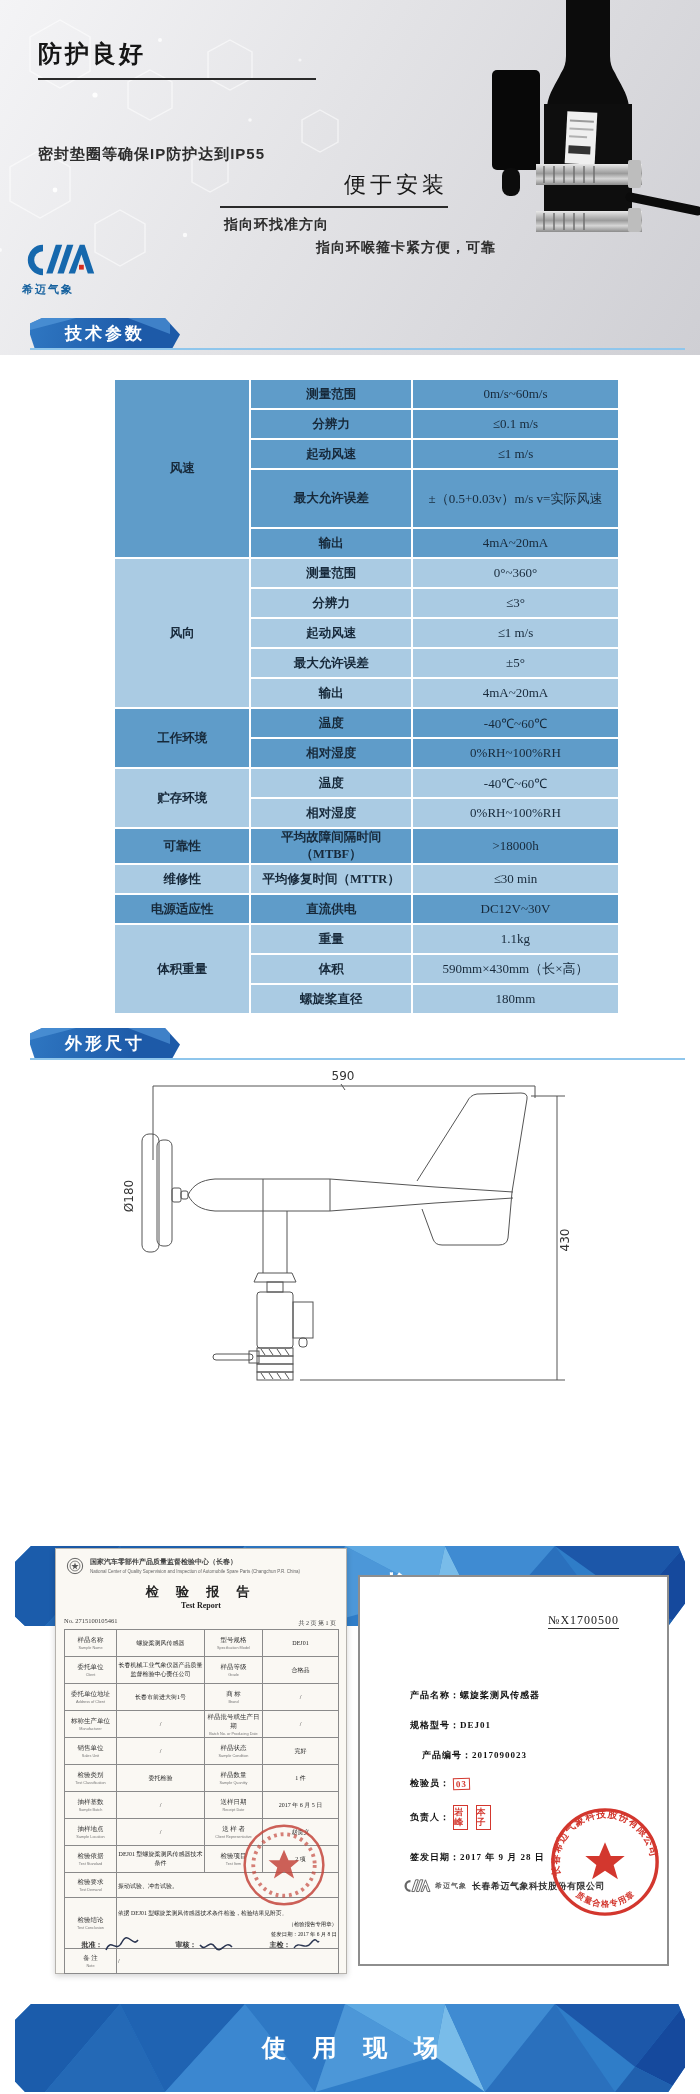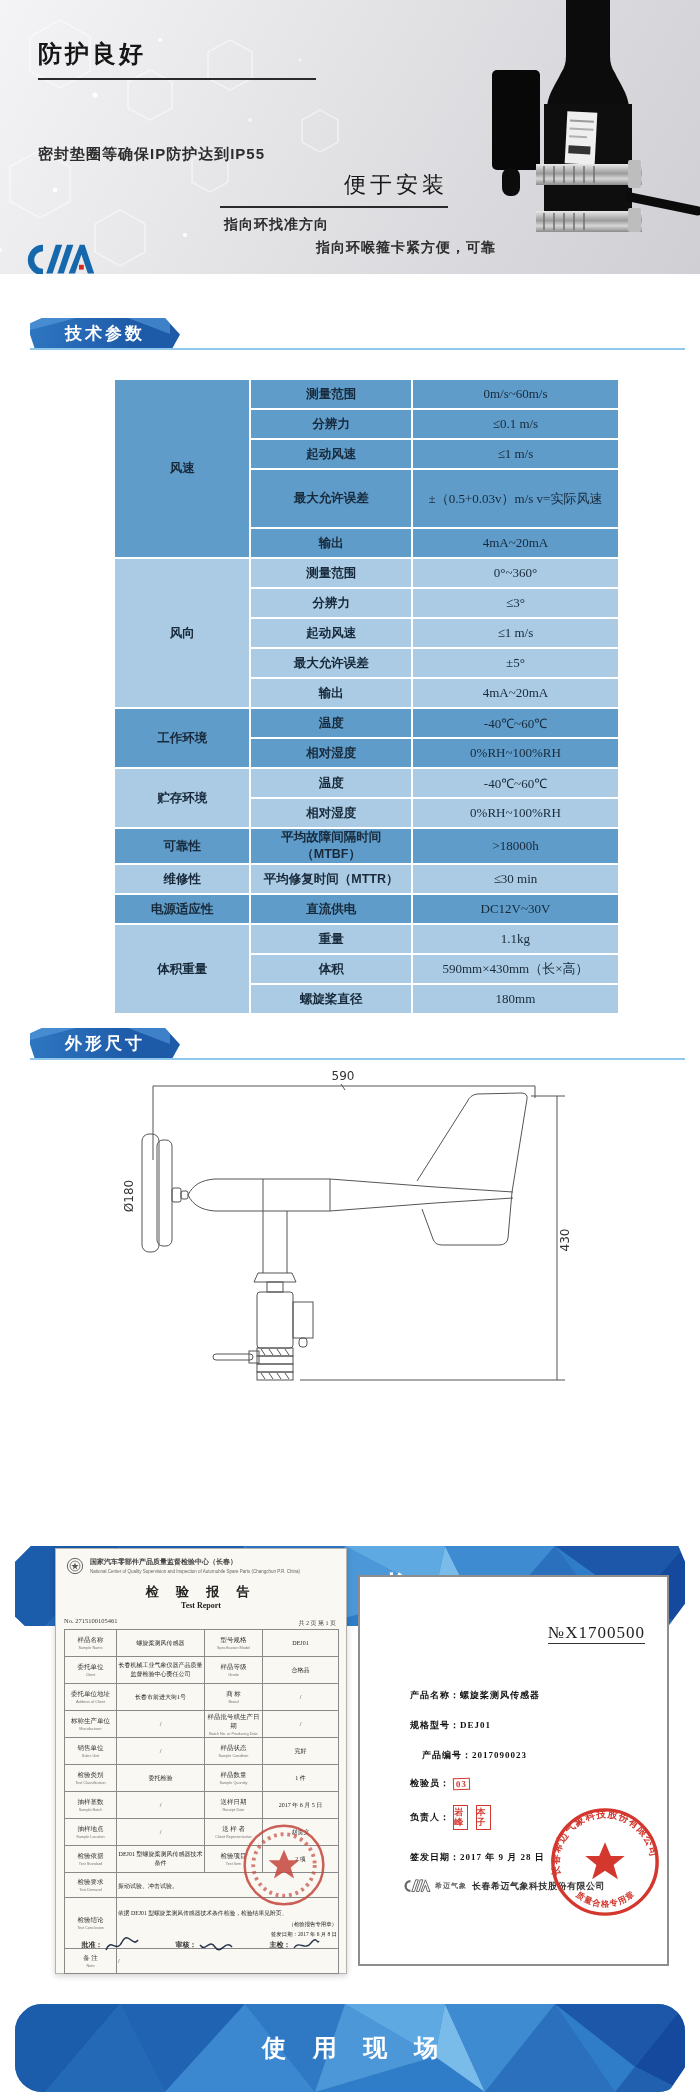--- a/index.html
+++ b/index.html
@@ -1,21 +1,21 @@
 <!DOCTYPE html>
 <html><head>
 <meta charset="utf-8">
 <style>
   html,body{margin:0;padding:0;}
   body{width:700px;height:2094px;position:relative;background:#fff;
        font-family:"Liberation Sans",sans-serif;overflow:hidden;}
   .abs{position:absolute;}
 
   
-  .hero{left:0;top:0;width:700px;height:274px;
+  .hero{left:0;top:0;width:700px;height:355px;
         background:linear-gradient(120deg,#f4f4f6 0%,#e3e3e6 45%,#cfcfd4 100%);overflow:hidden;}
   .hero-h1{left:38px;top:38px;font-size:24px;font-weight:bold;color:#161616;letter-spacing:3px;}
   .hero-ul1{left:38px;top:78px;width:278px;height:2px;background:#2a2a2a;}
   .hero-p{font-size:15px;font-weight:bold;color:#2d2d2d;letter-spacing:1px;}
   .hero-p1{left:38px;top:101px;}
   .hero-p2{left:38px;top:145px;}
   .hero-h2{left:344px;top:170px;font-size:22px;font-weight:normal;color:#161616;letter-spacing:4px;}
   .hero-ul2{left:220px;top:206px;width:228px;height:2px;background:#2a2a2a;}
   .hero-p3{left:224px;top:216px;font-size:14px;}
   .hero-p4{left:281px;top:239px;font-size:14px;margin-left:35px;}
@@ -31,40 +31,40 @@
   .ribbon:before{content:"";position:absolute;left:0;top:0;width:46px;height:12px;
           background:#4e92d6;clip-path:polygon(0 0,100% 0,0 100%);opacity:.8;}
   .ribbon:after{content:"";position:absolute;right:10px;top:0;width:42px;height:16px;
           background:#4e92d6;clip-path:polygon(0 0,100% 0,100% 100%);opacity:.7;}
   .ribbon-line{height:2px;background:#8fc6ec;}
 
   
   .spec{left:113px;top:378px;width:507px;border-collapse:collapse;}
   .spec td{border:2px solid #fff;text-align:center;vertical-align:middle;
            color:#17293a;font-size:12.5px;padding:0 4px;}
-  .spec td.cat,.spec td.lab{font-weight:bold;font-family:Liberation Sans, sans-serif;}
+  .spec td.cat,.spec td.lab{font-weight:bold;font-family:Liberation Serif, serif;}
   .spec td.val{font-family:"Liberation Serif",serif;font-size:13px;}
   .spec .dark td{background:#5f9cc9;}
   .spec .light td{background:#aacbe3;}
   .spec .h30{height:30px;} .spec .h59{height:59px;}
   .spec col.c1{width:27%;} .spec col.c2{width:32%;} .spec col.c3{width:41%;}
 
   
   .draw{left:95px;top:1068px;width:520px;height:330px;}
 
   
   .banner{width:670px;height:80px;left:15px;overflow:hidden;
      clip-path:polygon(16px 0,99% 0,100% 16px,100% 72%,97.5% 100%,10px 100%,0 88%,0 16px);}
   .banner svg{position:absolute;left:0;top:0;width:100%;height:100%;}
   .banner-label{position:absolute;left:0;top:0;width:100%;height:100%;
      display:flex;align-items:center;justify-content:center;
      color:#fff;font-weight:bold;}
   .b-cert{top:1502px;margin-top:44px;}
   .b-cert .banner-label{font-size:27px;letter-spacing:26px;text-indent:26px;}
-  .b-usage{top:2004px;height:88px;border-radius:27px;}
+  .b-usage{top:2004px;height:88px;}
   .b-usage .banner-label{font-size:24px;letter-spacing:10px;text-indent:10px;}
 
   
   .report{left:55px;top:1548px;width:290px;height:424px;background:#faf8f3;
           border:1px solid #b5b2ad;box-shadow:0 2px 6px rgba(0,0,0,.18);color:#3a3a3a;}
   .rep-head{position:absolute;left:10px;top:8px;right:8px;}
   .rep-org-cn{font-size:7px;font-weight:bold;color:#444;margin-left:24px;}
   .rep-org-en{font-size:4.5px;color:#666;margin-left:24px;margin-top:2px;}
   .rep-seal{position:absolute;left:0;top:0;width:18px;height:18px;}
   .rep-title{position:absolute;left:0;top:34px;width:100%;text-align:center;
@@ -88,22 +88,22 @@
   .rep-concl-val{font-size:5.8px;text-align:left;width:100%;}
   .rep-concl-note{font-size:5.4px;text-align:right;width:100%;margin-top:3px;}
   .rep-sign{position:absolute;left:8px;top:386px;width:274px;display:flex;
             justify-content:space-around;align-items:center;font-size:7px;color:#333;}
   .rep-sign span{display:flex;align-items:center;}
   .rep-stamp{position:absolute;left:180px;top:268px;width:96px;height:96px;opacity:.85;}
 
   
   .cert{left:358px;top:1575px;width:307px;height:387px;background:#fff;
         border:2px solid #8e8e8e;color:#222;font-family:"Liberation Serif",serif;}
-  .cert-no{position:absolute;left:188px;top:36px;font-size:17px;border-bottom:1px solid #333;
-           letter-spacing:1px;margin-top:10px;}
+  .cert-no{position:absolute;left:188px;top:36px;font-size:12px;border-bottom:1px solid #333;
+           letter-spacing:1px;}
   .cert-title{position:absolute;left:0;top:62px;width:100%;text-align:center;font-size:16px;
            font-weight:bold;letter-spacing:9px;text-indent:9px;color:#111;}
   .cert-field{position:absolute;left:50px;font-size:9px;font-weight:bold;color:#111;letter-spacing:1px;}
   .cf-name{top:112px;} .cf-model{top:142px;} .cf-serial{top:172px;margin-left:12px;}
   .cf-inspector{top:200px;} .cf-manager{top:228px;} .cf-date{top:274px;}
   .stamp-mini{display:inline-block;border:1.5px solid #d3372e;color:#d3372e;
         font-size:9px;font-weight:bold;padding:0 2px;transform:rotate(-2deg);vertical-align:middle;}
   .stamp-sq{display:inline-block;width:13px;border:1.5px solid #d3372e;color:#d3372e;
         font-size:9px;line-height:9.5px;font-weight:bold;padding:2px 0;
         word-break:break-all;vertical-align:middle;margin-right:4px;}

